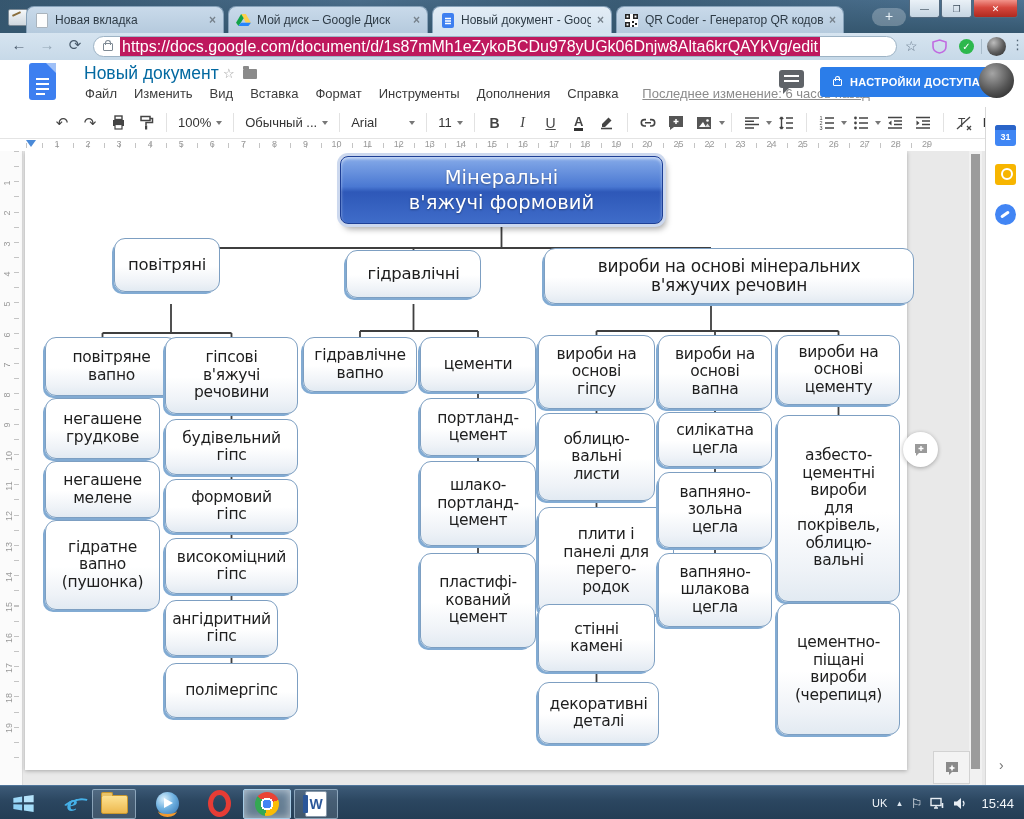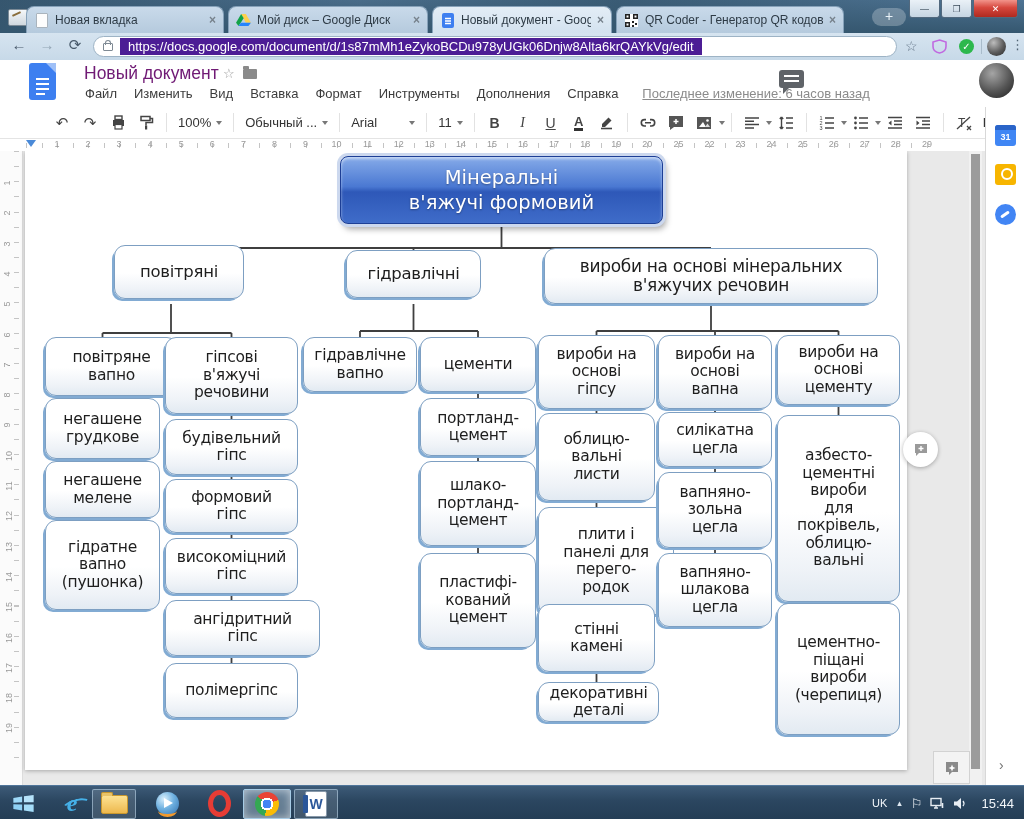--- a/index.html
+++ b/index.html
@@ -28,32 +28,32 @@
   .wbtn.close{width:43px;background:linear-gradient(#f2948b,#d6473d 45%,#b02a20);color:#fff}
   
   .chromebar{position:absolute;left:0;top:33px;width:1024px;height:27px;
     background:linear-gradient(#d6e4f0,#c7d9e8);border-bottom:1px solid #a9bdcd}
   .navb{position:absolute;top:3px;font-size:15px;color:#48596a;width:22px;text-align:center}
   .urlpill{position:absolute;left:93px;top:3px;width:804px;height:21px;background:#fff;border:1px solid #9db3c5;
     border-radius:11px;display:flex;align-items:center;padding:0 9px;box-sizing:border-box;overflow:hidden}
   .lock{width:8px;height:6px;border:1px solid #7f8a94;border-radius:1px;position:relative;margin-right:7px;flex:0 0 auto}
   .lock::before{content:"";position:absolute;top:-4px;left:1px;width:4px;height:4px;border:1px solid #7f8a94;
     border-bottom:none;border-radius:3px 3px 0 0}
-  .urltext{background:#4c1d95;color:#fff;font-size:13px;padding:1px 8px;white-space:nowrap;overflow:hidden}
+  .urltext{background:#be185d;color:#fff;font-size:16px;padding:1px 2px;white-space:nowrap;overflow:hidden}
   .star{position:absolute;left:905px;top:5px;font-size:14px;color:#67788a}
   .adg{position:absolute;left:932px;top:6px}
   .chk{position:absolute;left:959px;top:6px;width:15px;height:15px;border-radius:50%;background:#2db84d;
     color:#fff;font-size:10px;text-align:center;line-height:15px}
   .bsep{position:absolute;left:981px;top:6px;width:1px;height:15px;background:#a9bccb}
   .bavatar{position:absolute;left:987px;top:4px;width:19px;height:19px;border-radius:50%;
     background:radial-gradient(circle at 35% 30%,#bdbdbd,#5c5c5c 55%,#262626)}
   .dots{position:absolute;left:1011px;top:4px;font-size:13px;color:#4f6272}
   
   .dhead{position:absolute;left:0;top:60px;width:1024px;height:47px;background:#fff}
-  .dtitle{position:absolute;left:84px;top:3px;font-size:17.5px;color:#701a75}
+  .dtitle{position:absolute;left:84px;top:3px;font-size:17.5px;color:#0369a1}
   .dstar{position:absolute;left:223px;top:6px;color:#9a9a9a;font-size:13px}
   .dfolder{position:absolute;left:243px;top:9px;width:14px;height:10px;background:#8a8a8a;border-radius:1px}
   .dfolder::before{content:"";position:absolute;top:-3px;left:0;width:6px;height:3px;background:#8a8a8a;border-radius:1px 1px 0 0}
   .menurow{position:absolute;left:85px;top:26px;display:flex;font-size:13px;color:#3c3c3c}
   .menurow span{margin-right:17px}
   .lastedit{color:#8b8b8b;text-decoration:underline;margin-left:7px}
   .cbubble{position:absolute;left:779px;top:10px;width:25px;height:18px;background:#5f6368;border-radius:3px}
   .cbubble::before{content:"";position:absolute;left:4px;bottom:-6px;border:4px solid transparent;border-top-color:#5f6368;border-left-color:#5f6368}
   .cbubble::after{content:"";position:absolute;left:5px;top:5px;width:15px;height:2px;background:#fff;box-shadow:0 5px 0 #fff}
   .sharebtn{position:absolute;left:820px;top:7px;height:30px;background:#2b7de9;border-radius:3px;color:#fff;
@@ -239,20 +239,24 @@
     <span>Изменить</span>
     <span>Вид</span>
     <span>Вставка</span>
     <span>Формат</span>
     <span>Инструменты</span>
     <span>Дополнения</span>
     <span>Справка</span>
     <span class="lastedit">Последнее изменение: 6 часов назад</span>
   </div>
   <div class="cbubble"></div>
+  <div class="sharebtn">
+    <span class="wlock"></span>
+    <span>НАСТРОЙКИ ДОСТУПА</span>
+  </div>
   <div class="havatar"></div>
 </div>
 
 <div class="tbar">
   <span class="tbtn">↶</span>
   <span class="tbtn">↷</span>
   <span class="tbtn">
       <svg width="17" height="17" viewBox="0 0 17 17">
         <rect x="3" y="6" width="11" height="6" fill="#444"></rect>
         <rect x="5" y="2" width="7" height="3.5" fill="none" stroke="#444" stroke-width="1.4"></rect>
@@ -445,23 +449,23 @@
       <g fill="none" stroke="#3f3f3f" stroke-width="1.8">
         <path d="M476.5 73V97M146 97H686M146 97v6M388.5 97v6M686 97v6"></path>
         <path d="M146 153v29M77.5 182h129M77.5 182v240M206.5 182v333"></path>
         <path d="M388.5 153v27M335 180h118M335 180v10M453 180v230"></path>
         <path d="M686 153v27M571.5 180h242M571.5 180v355M690 180v230M813.5 180v275"></path>
       </g>
     </svg>
 
     <div class="nd root" style="left:315px;top:5px;width:323px;height:68px">Мінеральні
 в'яжучі формовий</div>
-    <div class="nd l2" style="left:89px;top:94px;width:130px;height:54px">повітряні</div>
+    <div class="nd l2" style="left:89px;top:87px;width:106px;height:54px">повітряні</div>
     <div class="nd l2" style="left:321px;top:99px;width:135px;height:48px">гідравлічні</div>
-    <div class="nd l2w" style="left:519px;top:97px;width:334px;height:56px">вироби на основі мінеральних
+    <div class="nd l2w" style="left:519px;top:97px;width:370px;height:56px">вироби на основі мінеральних
 в'яжучих речовин</div>
 
     <div class="nd" style="left:20px;top:186px;width:133px;height:59px">повітряне
 вапно</div>
     <div class="nd" style="left:20px;top:247px;width:115px;height:61px">негашене
 грудкове</div>
     <div class="nd" style="left:20px;top:310px;width:115px;height:57px">негашене
 мелене</div>
     <div class="nd" style="left:20px;top:369px;width:115px;height:90px">гідратне
 вапно
@@ -469,21 +473,21 @@
 
     <div class="nd" style="left:140px;top:186px;width:133px;height:77px">гіпсові
 в'яжучі
 речовини</div>
     <div class="nd" style="left:140px;top:268px;width:133px;height:56px">будівельний
 гіпс</div>
     <div class="nd" style="left:140px;top:328px;width:133px;height:54px">формовий
 гіпс</div>
     <div class="nd" style="left:140px;top:387px;width:133px;height:56px">високоміцний
 гіпс</div>
-    <div class="nd" style="left:140px;top:449px;width:155px;height:56px">ангідритний
+    <div class="nd" style="left:140px;top:449px;width:113px;height:56px">ангідритний
 гіпс</div>
     <div class="nd" style="left:140px;top:512px;width:133px;height:55px">полімергіпс</div>
 
     <div class="nd" style="left:278px;top:186px;width:114px;height:55px">гідравлічне
 вапно</div>
 
     <div class="nd" style="left:395px;top:186px;width:116px;height:55px">цементи</div>
     <div class="nd" style="left:395px;top:247px;width:116px;height:58px">портланд-
 цемент</div>
     <div class="nd" style="left:395px;top:310px;width:116px;height:85px">шлако-
@@ -498,21 +502,21 @@
 гіпсу</div>
     <div class="nd" style="left:513px;top:262px;width:117px;height:88px">облицю-
 вальні
 листи</div>
     <div class="nd" style="left:513px;top:356px;width:136px;height:108px">плити і
 панелі для
 перего-
 родок</div>
     <div class="nd" style="left:513px;top:453px;width:117px;height:68px">стінні
 камені</div>
-    <div class="nd" style="left:513px;top:531px;width:121px;height:40px">декоративні
+    <div class="nd" style="left:513px;top:531px;width:121px;height:62px">декоративні
 деталі</div>
 
     <div class="nd" style="left:633px;top:184px;width:114px;height:74px">вироби на
 основі
 вапна</div>
     <div class="nd" style="left:633px;top:261px;width:114px;height:55px">силікатна
 цегла</div>
     <div class="nd" style="left:633px;top:321px;width:114px;height:76px">вапняно-
 зольна
 цегла</div>

